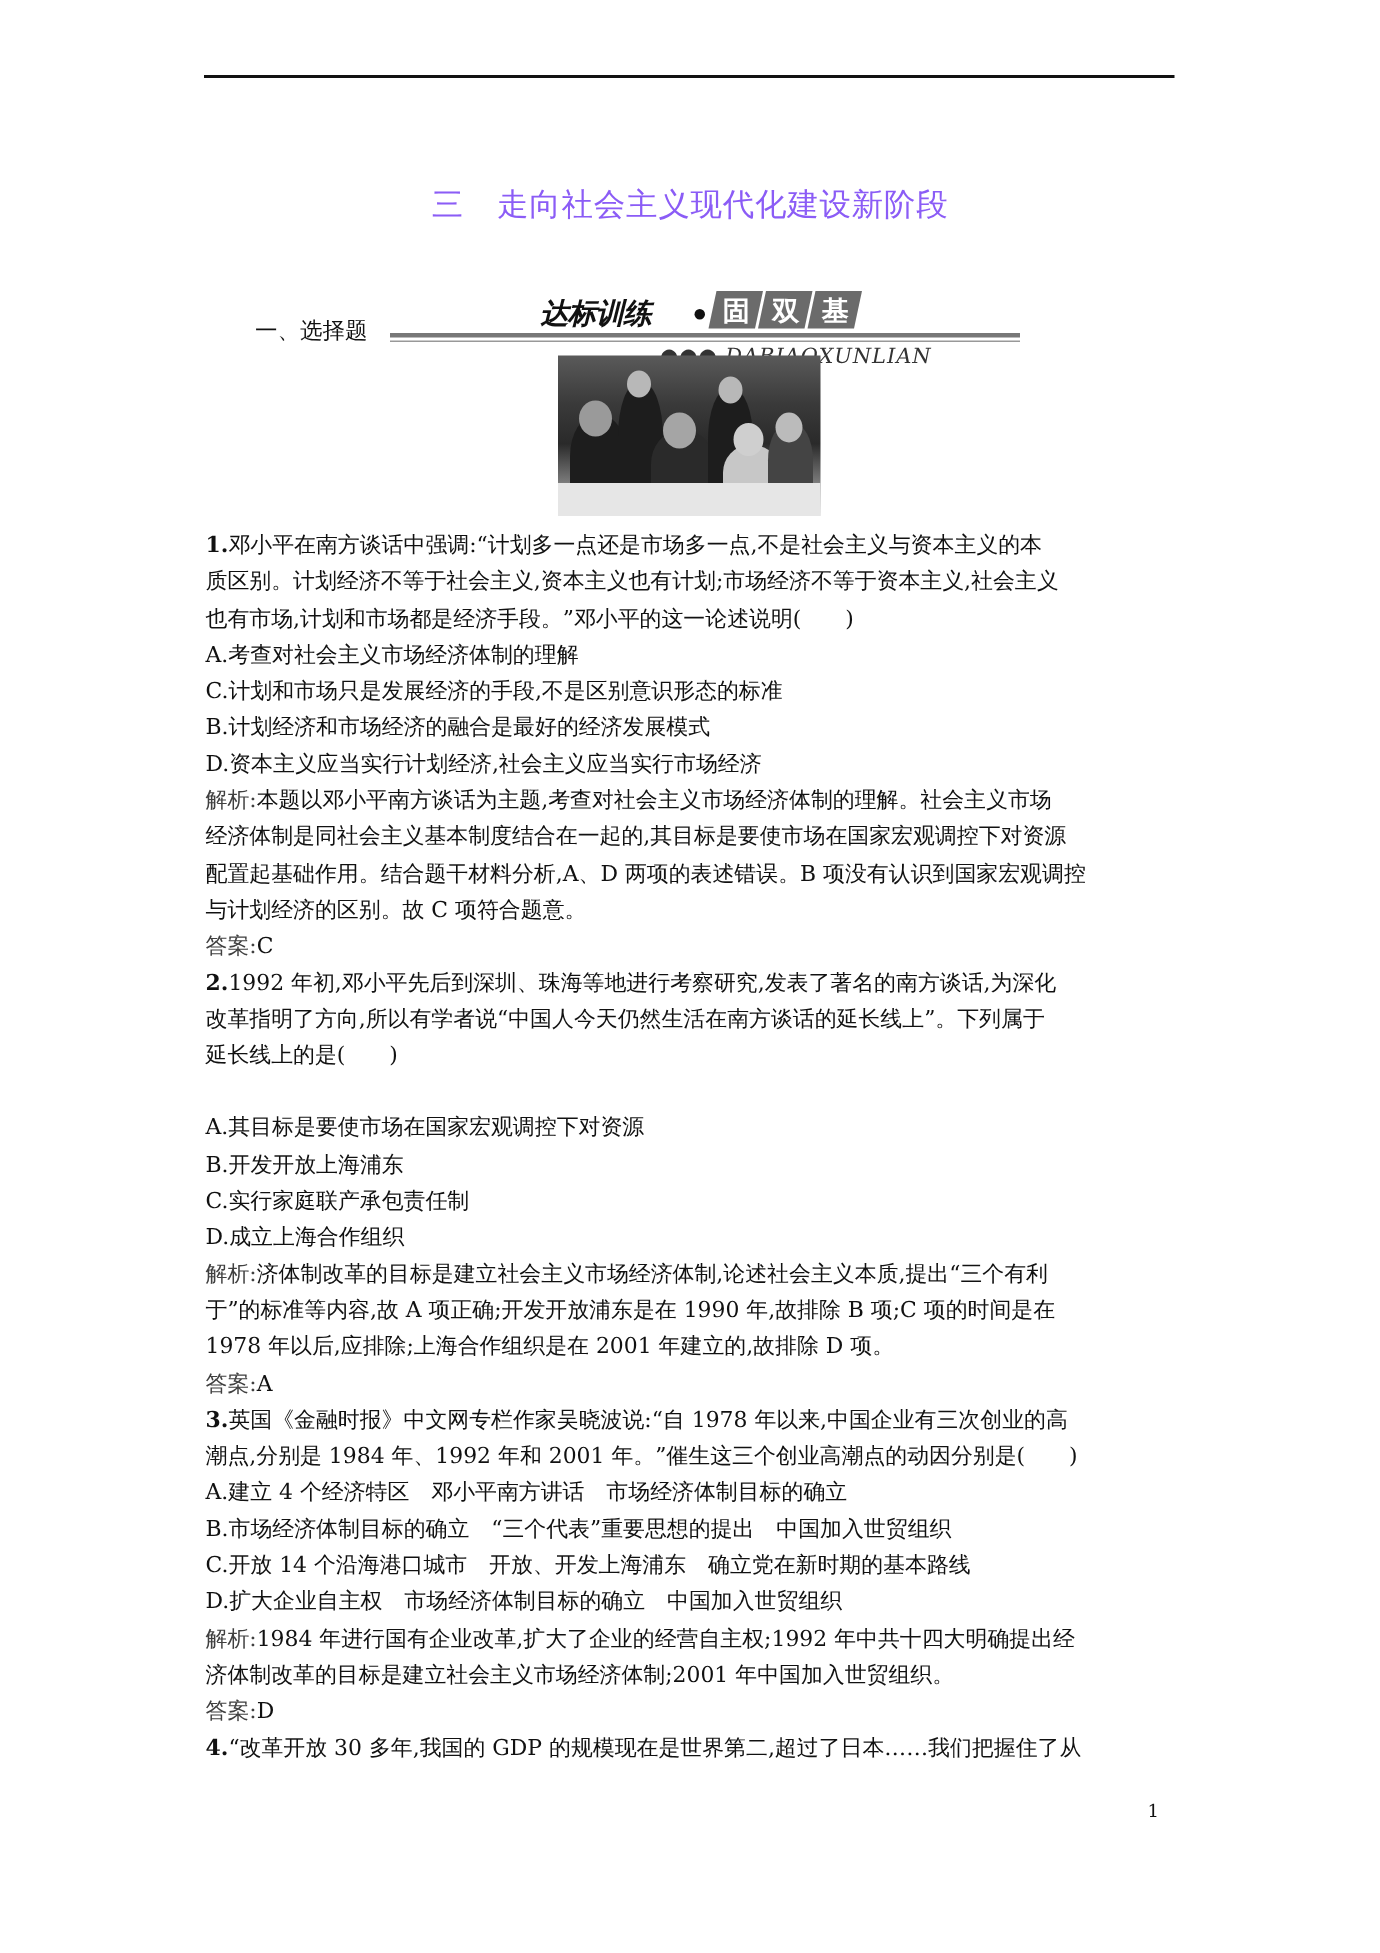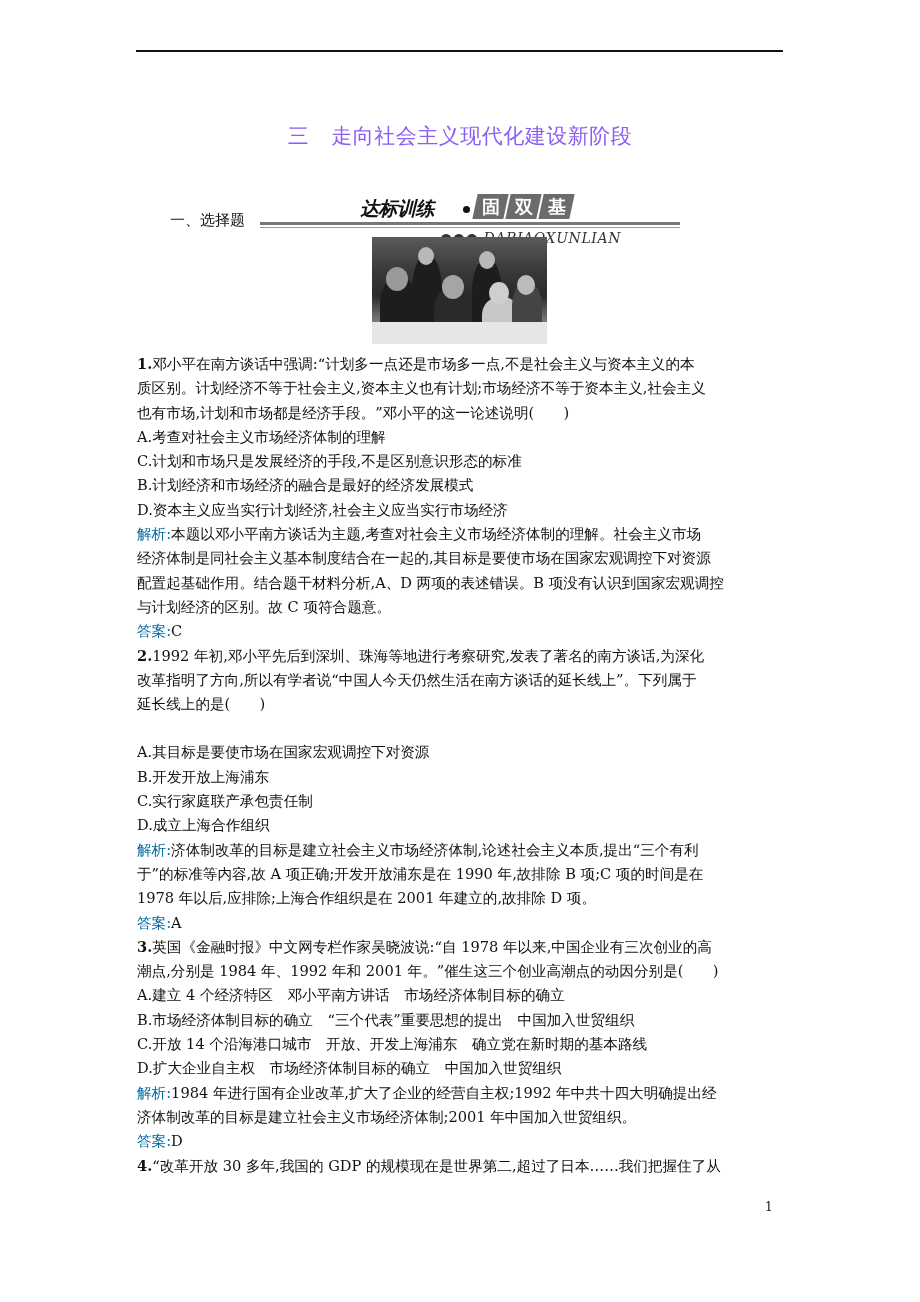--- a/index.html
+++ b/index.html
@@ -24,21 +24,21 @@
              font-family: "DejaVu Serif", serif; }
     .section { position: absolute; left: 170px; top: 211px; font-size: 15px; }
     .photo { position: absolute; left: 372px; top: 237px; width: 175px; height: 107px; overflow: hidden;
              background: linear-gradient(180deg, #5a5a5a 0%, #3a3a3a 30%, #2a2a2a 55%, #777 78%, #d8d8d8 100%); }
     .photo .fig { position: absolute; border-radius: 45% 45% 10% 10%; background: #1d1d1d; }
     .photo .head { position: absolute; border-radius: 50%; background: #b8b8b8; }
     .photo .table { position: absolute; left: 0; bottom: 0; width: 175px; height: 22px; background: #e6e6e6; }
     .content { position: absolute; left: 137px; top: 352px; width: 645px; font-size: 14.6px; line-height: 24.3px; }
     .content p { margin: 0; }
     .content .qnum { font-weight: bold; }
-    .red { color: #0369a1; }
+    .red { color: #404040; }
     .gap { height: 24px; }
     .page-num { position: absolute; left: 765px; top: 1200px; font-size: 12px; }
   </style>
 </head>
 <body>
 
 <div class="top-rule"></div>
 
 <div class="title">
   <span class="num">三</span><span>走向社会主义现代化建设新阶段</span>

